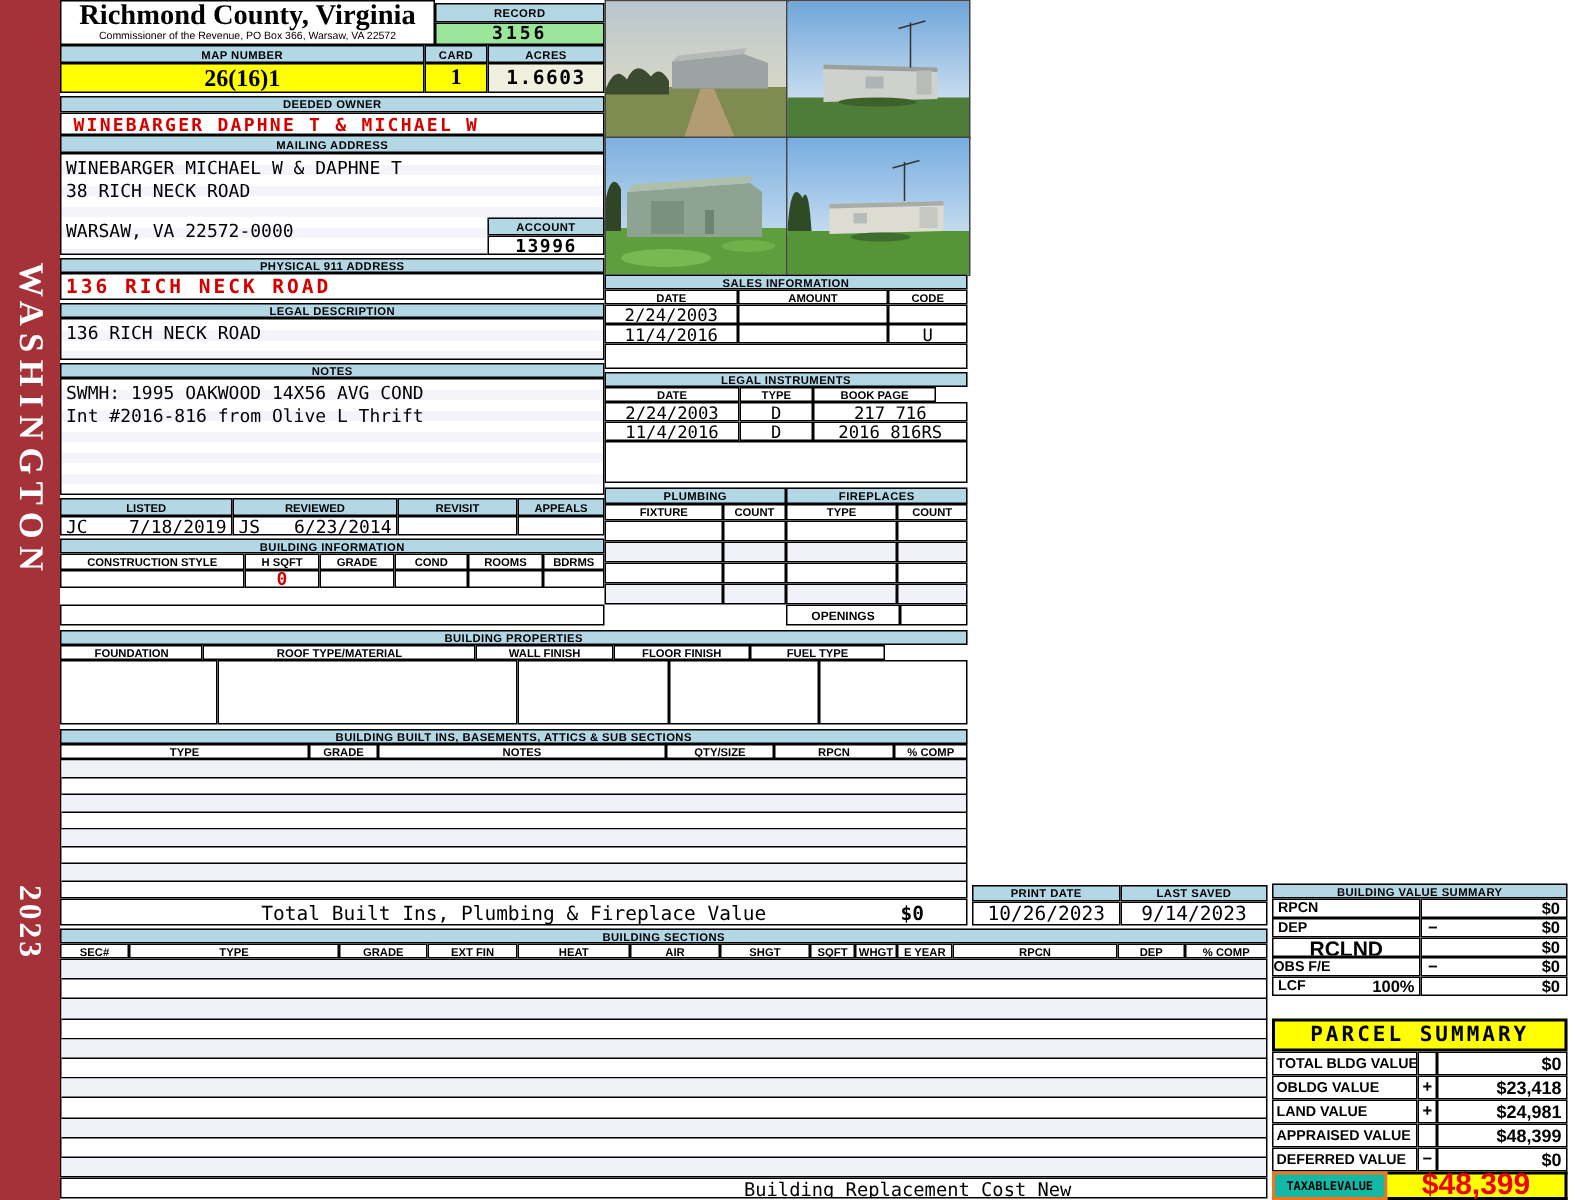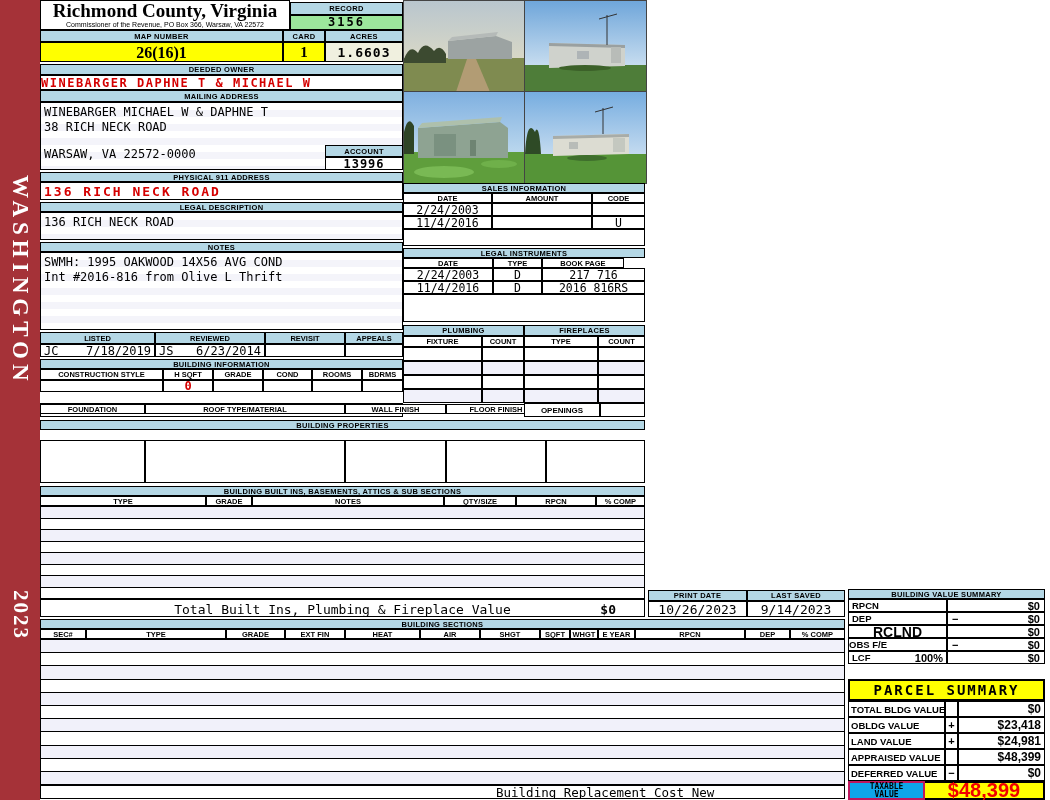--- a/index.html
+++ b/index.html
@@ -50,21 +50,21 @@
 
   <div class="bar" style="left:40px;top:30px;width:243px;height:12px">MAP NUMBER</div>
   <div class="bar" style="left:283px;top:30px;width:42px;height:12px">CARD</div>
   <div class="bar" style="left:325px;top:30px;width:78px;height:12px">ACRES</div>
 
   <div class="vbox" style="left:40px;top:42px;width:243px;height:20px;background:#FFFF00;text-align:center;font:bold 16px 'Liberation Serif',serif;line-height:19px">26(16)1</div>
   <div class="vbox" style="left:283px;top:42px;width:42px;height:20px;background:#FFFF00;text-align:center;font:bold 15px 'Liberation Serif',serif;line-height:19px">1</div>
   <div class="vbox mono" style="left:325px;top:42px;width:78px;height:20px;background:#F0F0DF;text-align:center;font-weight:bold;font-size:13px;letter-spacing:1px;line-height:19px">1.6603</div>
 
   <div class="bar" style="left:40px;top:64px;width:363px;height:11px">DEEDED OWNER</div>
-  <div class="vbox mono red" style="left:40px;top:75px;width:363px;height:15px;font-weight:bold;font-size:12px;letter-spacing:1.5px;line-height:14px;padding-left:0">WINEBARGER DAPHNE T &amp; MICHAEL W</div>
+  <div class="vbox mono red" style="left:40px;top:75px;width:363px;height:15px;font-weight:bold;font-size:12px;letter-spacing:1.5px;line-height:14px;padding-left:8px">WINEBARGER DAPHNE T &amp; MICHAEL W</div>
 
   <div class="bar" style="left:40px;top:90px;width:363px;height:12px">MAILING ADDRESS</div>
   <div class="vbox mono lined" style="left:40px;top:102px;width:363px;height:68px;font-size:12px">
     <div style="position:absolute;left:3px;top:2px">WINEBARGER MICHAEL W &amp; DAPHNE T</div>
     <div style="position:absolute;left:3px;top:17px">38 RICH NECK ROAD</div>
     <div style="position:absolute;left:3px;top:44px">WARSAW, VA 22572-0000</div>
   </div>
   <div class="bar" style="left:325px;top:145px;width:78px;height:12px">ACCOUNT</div>
   <div class="vbox mono" style="left:325px;top:157px;width:78px;height:13px;text-align:center;font-weight:bold;font-size:12px;letter-spacing:1px;line-height:12px">13996</div>
 
@@ -114,21 +114,21 @@
     <div class="val" style="width:123px"></div>
     <div class="val red" style="width:50px;font-weight:bold">0</div>
     <div class="val" style="width:50px"></div>
     <div class="val" style="width:49px"></div>
     <div class="val" style="width:50px"></div>
     <div class="val" style="width:41px"></div>
   </div>
   <div class="vbox" style="left:40px;top:403px;width:363px;height:14px"></div>
 
   <div class="bar" style="left:40px;top:420px;width:605px;height:10px">BUILDING PROPERTIES</div>
-  <div class="cols" style="left:40px;top:404px;width:605px;height:10px">
+  <div class="cols" style="left:40px;top:430px;width:550px;height:10px">
     <div style="width:105px">FOUNDATION</div>
     <div style="width:200px">ROOF TYPE/MATERIAL</div>
     <div style="width:101px">WALL FINISH</div>
     <div style="width:100px">FLOOR FINISH</div>
     <div style="width:99px">FUEL TYPE</div>
   </div>
   <div class="cols" style="left:40px;top:440px;width:605px;height:43px">
     <div class="lined" style="width:105px"></div>
     <div class="lined" style="width:200px"></div>
     <div class="lined" style="width:101px"></div>
@@ -408,20 +408,20 @@
     <div class="mono" style="width:97px;justify-content:flex-start;padding:0 2px;font-weight:bold;font-size:9.5px">APPRAISED VALUE</div>
     <div class="mono" style="width:13px;font-weight:bold;font-size:11px"></div>
     <div class="mono" style="width:87px;justify-content:flex-end;padding:0 3px;font-weight:bold;font-size:12px">$48,399</div>
   </div>
   <div class="cols" style="left:848px;top:765px;width:197px;height:16px">
     <div class="mono" style="width:97px;justify-content:flex-start;padding:0 2px;font-weight:bold;font-size:9.5px">DEFERRED VALUE</div>
     <div class="mono" style="width:13px;font-weight:bold;font-size:11px">−</div>
     <div class="mono" style="width:87px;justify-content:flex-end;padding:0 3px;font-weight:bold;font-size:12px">$0</div>
   </div>
   <div class="a" style="left:848px;top:781px;width:197px;height:19px;display:flex">
-    <div class="mono" style="box-sizing:border-box;width:77px;border:2px solid #be185d;background:#0ea5e9;display:flex;flex-direction:column;align-items:center;justify-content:center;font-weight:bold;font-size:8px;line-height:8px">
+    <div class="mono" style="box-sizing:border-box;width:77px;border:2px solid #f97316;background:#14b8a6;display:flex;flex-direction:row;align-items:center;justify-content:center;font-weight:bold;font-size:8px;line-height:8px">
       <span>TAXABLE</span>
       <span>VALUE</span>
     </div>
     <div style="box-sizing:border-box;width:120px;border:2px solid #000;border-left:none;background:#FFFF00;display:flex;align-items:center;justify-content:center;font:bold 20px 'Liberation Sans',sans-serif;color:#F00000">$48,399</div>
   </div>
 
 </div>
 
 </body></html>

